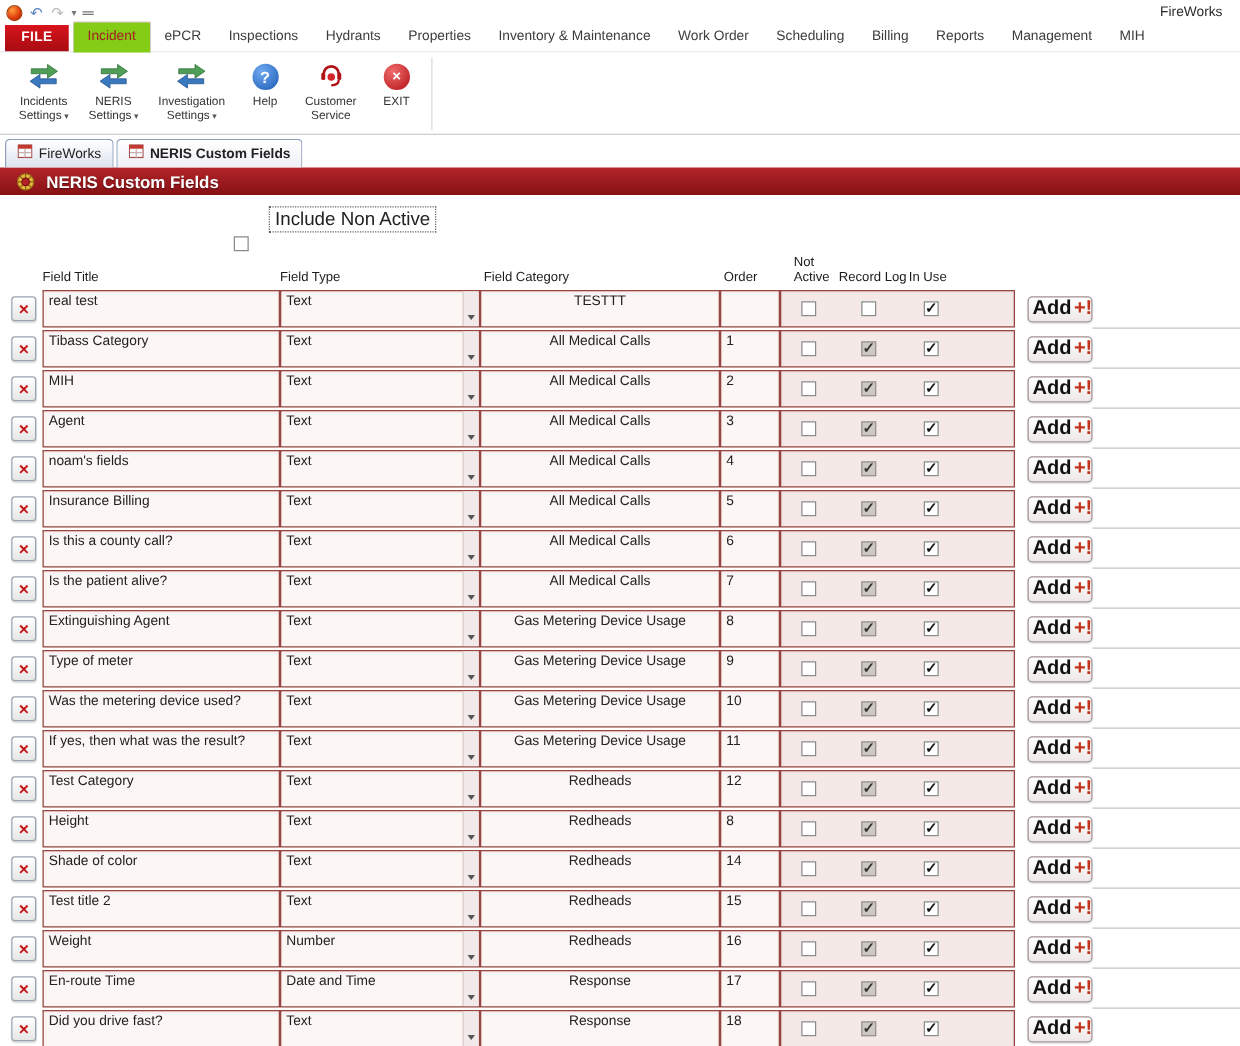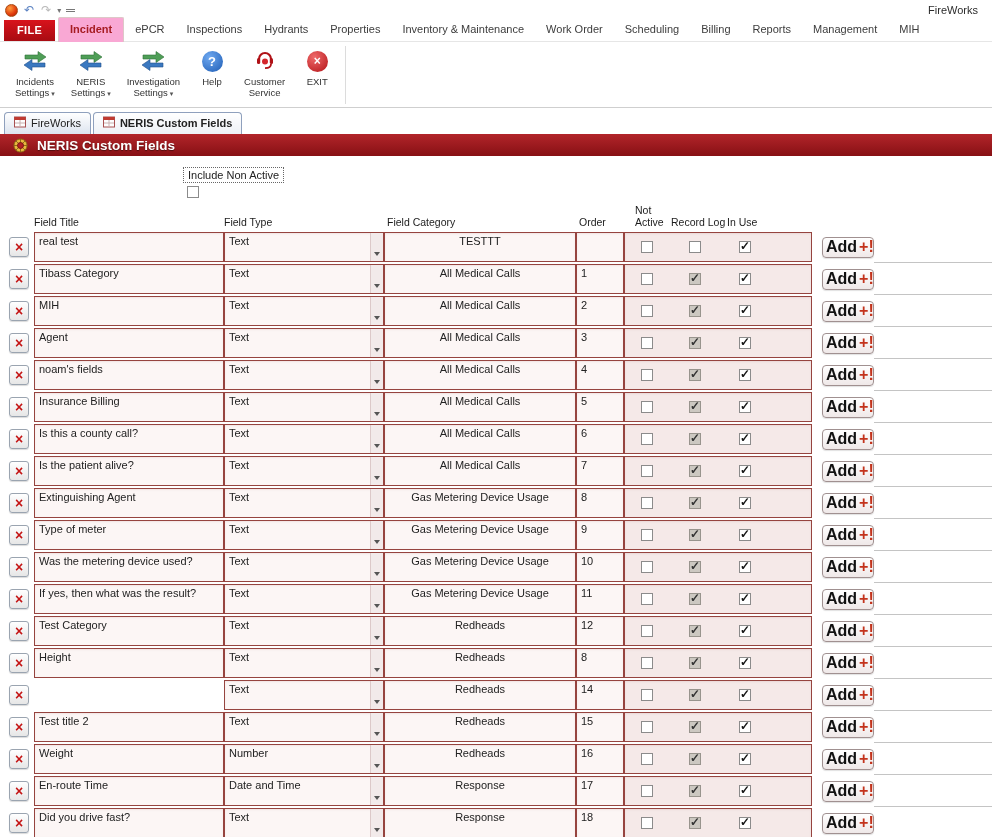--- a/index.html
+++ b/index.html
@@ -20,22 +20,22 @@
   .qdrop { font-size:8px; color:#777; cursor:pointer; }
   .qdash { width:9px; height:3px; border-top:1px solid #777; border-bottom:1px solid #777; margin-top:1px; cursor:pointer; }
   .apptitle { margin-left:auto; font-size:11px; color:#2b2b2b; padding-right:6px; }
 
   
   .menubar { height:24px; display:flex; align-items:flex-end; padding:0 0 0 4px; border-bottom:1px solid #e6e6e6; }
   .file-tab { background:linear-gradient(#d8131c,#a80c12); color:#fff; font-weight:bold; font-size:11px;
     padding:4px 13px 5px; margin-right:3px; letter-spacing:.3px; cursor:pointer; }
   .mtabs { display:flex; align-items:flex-end; height:100%; }
   .mtab { font-size:11px; color:#3c3c3c; padding:5px 11px 6px; cursor:pointer; white-space:nowrap; }
-  .mtab.active { color:#a61c22; background:#f9a8d4; border:1px solid #ddc8c8; border-bottom:none;
-    margin-bottom:-1px; padding-bottom:7px; border-radius:2px 2px 0 0;font-weight:bold; }
+  .mtab.active { color:#a61c22; background:#84cc16; border:1px solid #ddc8c8; border-bottom:none;
+    margin-bottom:-1px; padding-bottom:7px; border-radius:2px 2px 0 0; }
 
   
   .ribbon { height:66px; display:flex; align-items:flex-start; gap:2px; padding:3px 6px 0 8px;
     border-bottom:1px solid #cfcfcf; background:#fff; }
   .rbtn { min-width:46px; padding:2px 6px 0; display:flex; flex-direction:column; align-items:center;
     border:1px solid transparent; border-radius:3px; background:none; }
   .ricon { height:26px; display:flex; align-items:center; justify-content:center; margin-bottom:2px; }
   .rlabel { font-size:9.5px; line-height:1.2; color:#333; text-align:center; white-space:nowrap; }
   .rdrop { font-size:7px; color:#555; margin-left:2px; }
   .icon-circle { width:21px; height:21px; border-radius:50%; display:flex; align-items:center; justify-content:center;
@@ -50,21 +50,21 @@
     border:1px solid #8fa0bd; border-bottom:none; border-radius:4px 4px 0 0;
     background:linear-gradient(#ffffff,#dde4ef); color:#222; white-space:nowrap; }
   .dtab.active { font-weight:bold; background:linear-gradient(#ffffff,#eef1f6); }
 
   
   .pagehdr { height:22px; background:linear-gradient(#b2252a,#871014); display:flex; align-items:center;
     gap:9px; padding-left:13px; color:#fff; font-weight:bold; font-size:13.5px; text-shadow:0 1px 1px rgba(0,0,0,.45); }
 
   
   .includewrap { margin:9px 0 0 183px; height:34px; }
-  .inclabel { font-size:11px; color:#222; border:1px dotted #666; padding:1px 4px; display:inline-block; }
+  .inclabel { font-size:15px; color:#222; border:1px dotted #666; padding:1px 4px; display:inline-block;margin-left:32px; }
   .includewrap .cb { display:block; margin:3px 0 0 4px; }
 
   
   .grid-cols { display:grid; grid-template-columns:26px 190px 160px 192px 48px 188px 10px 52px 1fr; }
   .thead { margin:2px 0 3px 8px; align-items:end; min-height:28px; font-size:10.5px; color:#1c1c1c; }
   .th { align-self:end; padding-bottom:1px; white-space:nowrap; }
   .th-panel { display:grid; grid-template-columns:44px 52px 48px 1fr; align-items:end; }
   .th-na { padding-left:11px; line-height:1.2; display:flex; flex-direction:column; }
   .th-rl { padding-left:3px; white-space:nowrap; }
   .th-iu { padding-left:7px; white-space:nowrap; }
@@ -615,20 +615,21 @@
     <div class="add-wrap">
       <button class="add-btn"><span class="add-text">Add</span><span class="add-suffix">+!</span></button>
     </div>
     <div class="row-line"></div>
   </div>
 
   <div class="trow grid-cols">
     <button class="xbtn">
           <span>×</span>
         </button>
+    <div class="cell title-cell"><span class="cell-text">Shade of color</span></div>
     <div class="cell type-cell">
       <span class="cell-text">Text</span>
       <span class="dd-strip">
             <span class="dd-arrow"></span>
           </span>
     </div>
     <div class="cell cat-cell"><span class="cell-text">Redheads</span></div>
     <div class="cell order-cell"><span class="cell-text">14</span></div>
     <div class="cb-panel">
       <span class="cb"></span>

